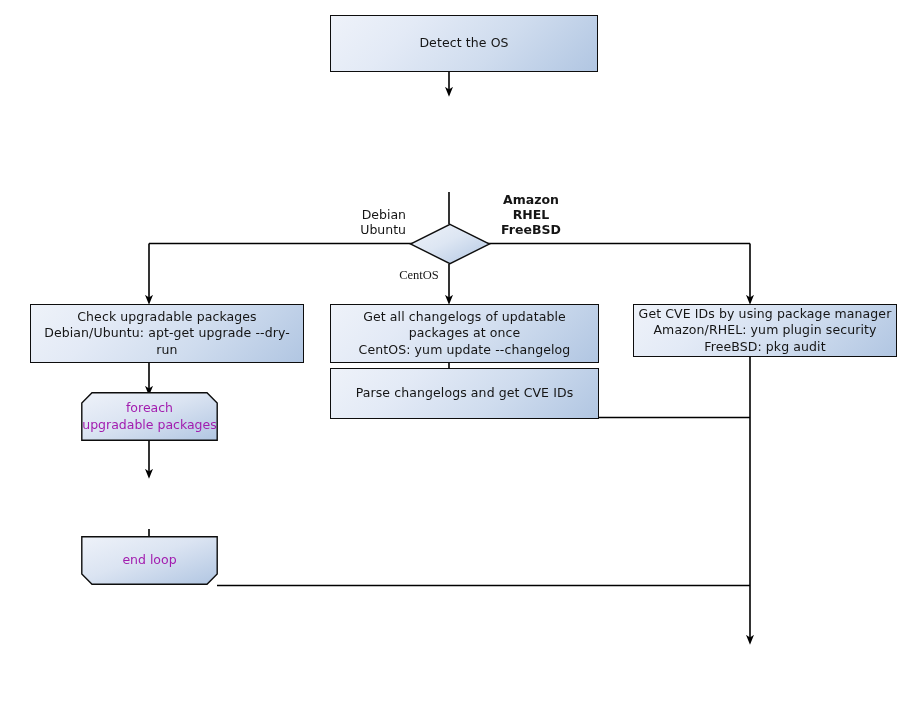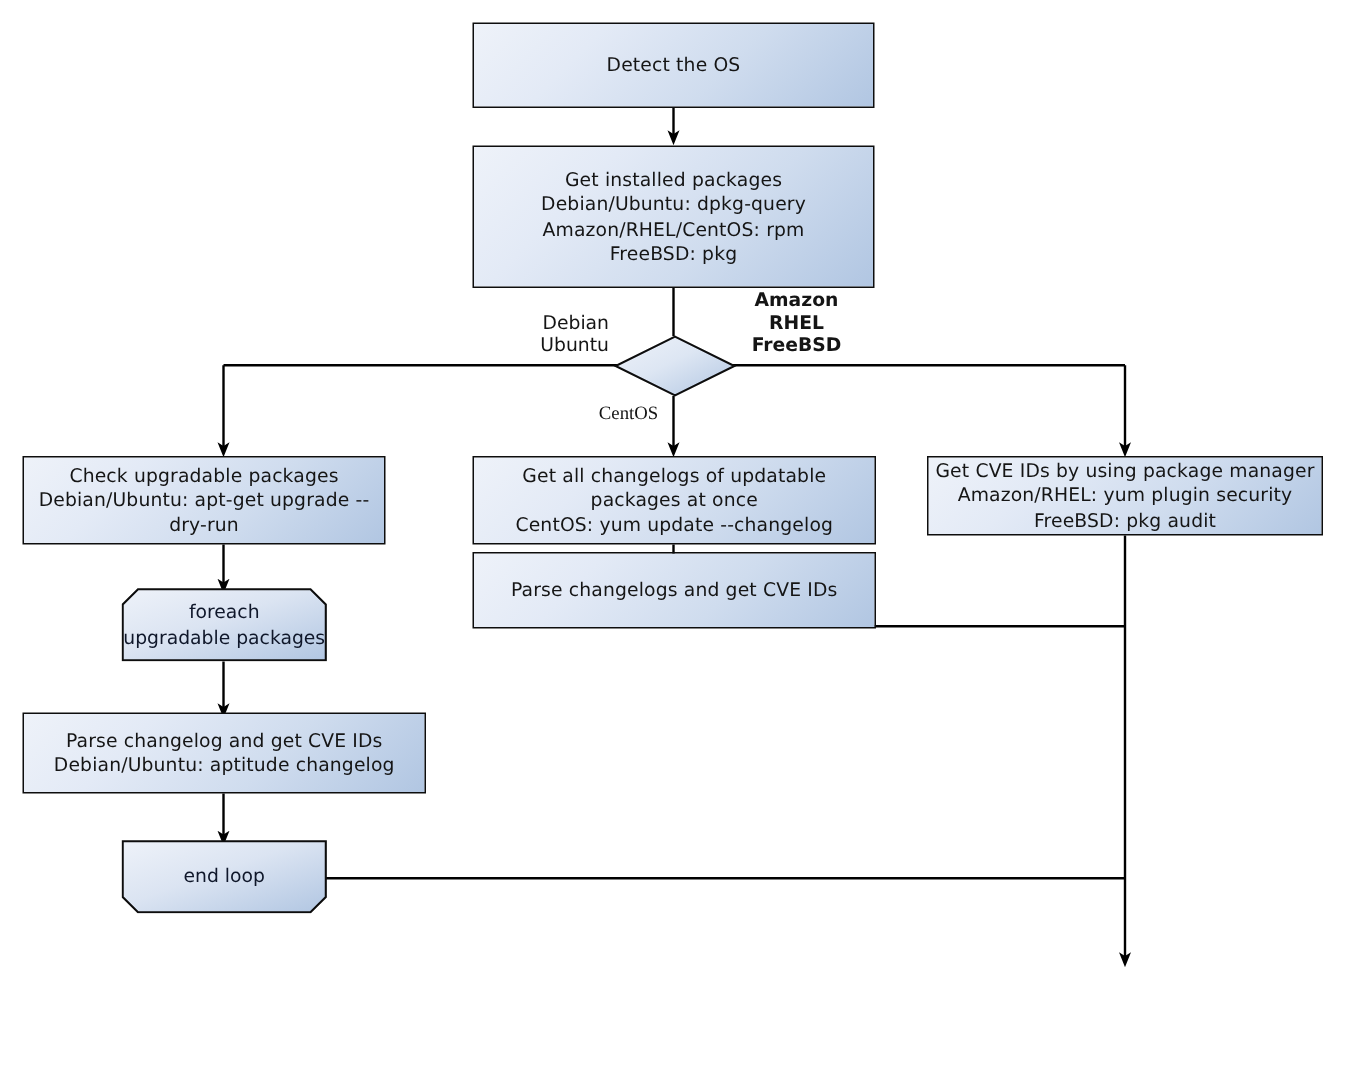--- a/index.html
+++ b/index.html
@@ -25,36 +25,37 @@
     background: linear-gradient(135deg, #eef2f9 0%, #e3eaf6 28%, #cfdcee 62%, #b1c6e2 100%);
     display: flex;
     align-items: center;
     justify-content: center;
     text-align: center;
     color: #151515;
     font-size: 12.5px;
     line-height: 16.5px;
     white-space: pre-line;
     letter-spacing: 0.1px;
+    margin-left: 15px;
   }
   .node .txt {
     display: block;
     width: 100%;
     padding: 0 4px;
     white-space: pre-line;
   }
   
   .loop-shape {
     position: absolute;
     box-sizing: border-box;
     display: flex;
     align-items: center;
     justify-content: center;
     text-align: center;
-    color: #0f172a;
+    color: #a21caf;
     font-size: 12.5px;
     line-height: 16.5px;
     white-space: pre-line;
   }
   .loop-shape .txt {
     position: relative;
     z-index: 2;
     width: 100%;
     white-space: pre-line;
   }
@@ -120,26 +121,20 @@
       <line x1="217" y1="585.5" x2="750" y2="585.5"></line>
 
       <line x1="750" y1="357" x2="750" y2="640" marker-end="url(#arrow)"></line>
     </g>
   </svg>
 
   <div class="node" style="left:315px; top:15px; width:268px; height:57px;">
     <span class="txt">Detect the OS</span>
   </div>
 
-  <div class="node" style="left:315px; top:97px; width:268px; height:95px;">
-    <span class="txt">Get installed packages
-Debian/Ubuntu: dpkg-query
-Amazon/RHEL/CentOS: rpm
-FreeBSD: pkg</span>
-  </div>
 
   <div class="diamond-wrap" style="left:409px; top:223px; width:82px; height:42px;">
     <svg width="82" height="42">
       <defs>
         <linearGradient id="dgrad" x1="0" y1="0" x2="1" y2="1">
           <stop offset="0%" stop-color="#eef2f9"></stop>
           <stop offset="45%" stop-color="#dde6f3"></stop>
           <stop offset="100%" stop-color="#b1c6e2"></stop>
         </linearGradient>
       </defs>
@@ -149,21 +144,21 @@
 
   <div class="edge-label" style="left:344px; top:207px; width:62px;text-align:right;">Debian
 Ubuntu</div>
 
   <div class="edge-label" style="left:496px; top:192px; width:70px;font-weight:bold;">Amazon
 RHEL
 FreeBSD</div>
 
   <div class="edge-label" style="left:389px; top:268px; width:60px;font-family:Liberation Serif, serif;">CentOS</div>
 
-  <div class="node" style="left:15px; top:304px; width:242px; height:59px;">
+  <div class="node" style="left:15px; top:304px; width:274px; height:59px;">
     <span class="txt">Check upgradable packages
 Debian/Ubuntu: apt-get upgrade --dry-run</span>
   </div>
 
   <div class="node" style="left:618px; top:304px; width:264px; height:53px;">
     <span class="txt">Get CVE IDs by using package manager
 Amazon/RHEL: yum plugin security
 FreeBSD: pkg audit</span>
   </div>
 
@@ -184,26 +179,22 @@
       <polygon points="0.8,48.2 0.8,11 11,0.8 126,0.8 136.2,11 136.2,48.2" fill="url(#lgrad1)" stroke="#0d0d0d" stroke-width="1.4"></polygon>
     </svg>
     <span class="txt">foreach
 upgradable  packages</span>
   </div>
 
   <div class="node" style="left:315px; top:368px; width:269px; height:51px;">
     <span class="txt">Parse changelogs and get CVE IDs</span>
   </div>
 
-  <div class="node" style="left:15px; top:475px; width:269px; height:54px;">
-    <span class="txt">Parse changelog and get  CVE IDs
-Debian/Ubuntu: aptitude changelog</span>
-  </div>
-
-  <div class="loop-shape" style="left:81px; top:560px; width:137px; height:49px;">
+
+  <div class="loop-shape" style="left:81px; top:536px; width:137px; height:49px;">
     <svg width="137" height="49">
       <defs>
         <linearGradient id="lgrad2" x1="0" y1="0" x2="1" y2="1">
           <stop offset="0%" stop-color="#eef2f9"></stop>
           <stop offset="45%" stop-color="#dbe4f2"></stop>
           <stop offset="100%" stop-color="#b1c6e2"></stop>
         </linearGradient>
       </defs>
       <polygon points="0.8,0.8 136.2,0.8 136.2,38 126,48.2 11,48.2 0.8,38" fill="url(#lgrad2)" stroke="#0d0d0d" stroke-width="1.4"></polygon>
     </svg>

